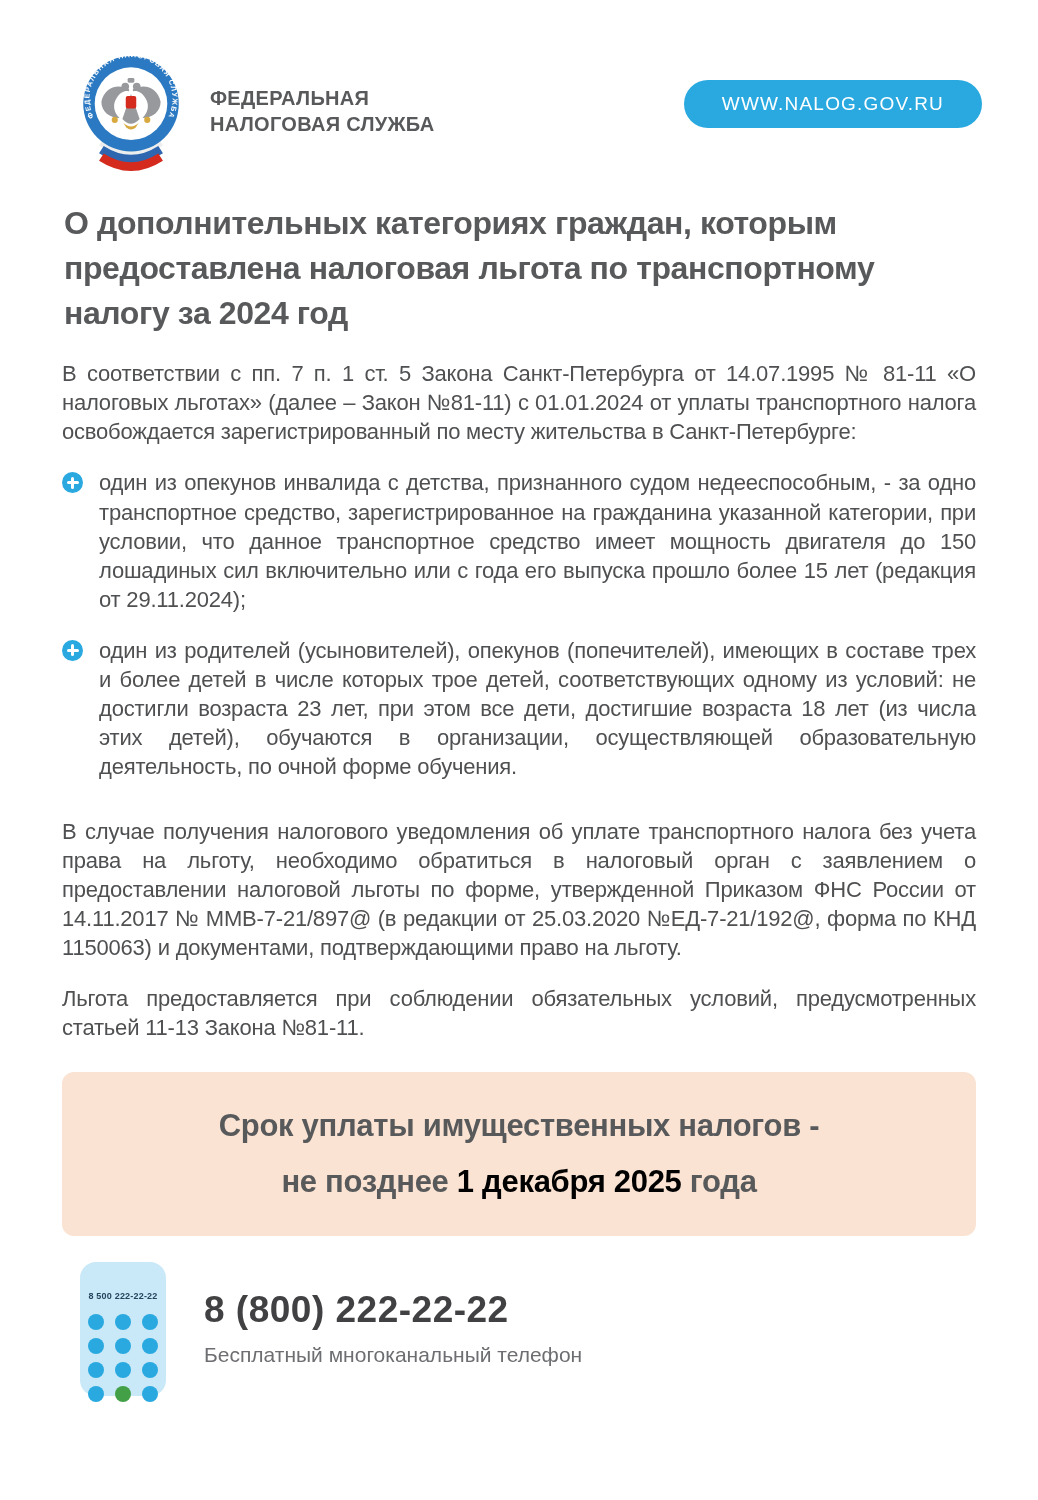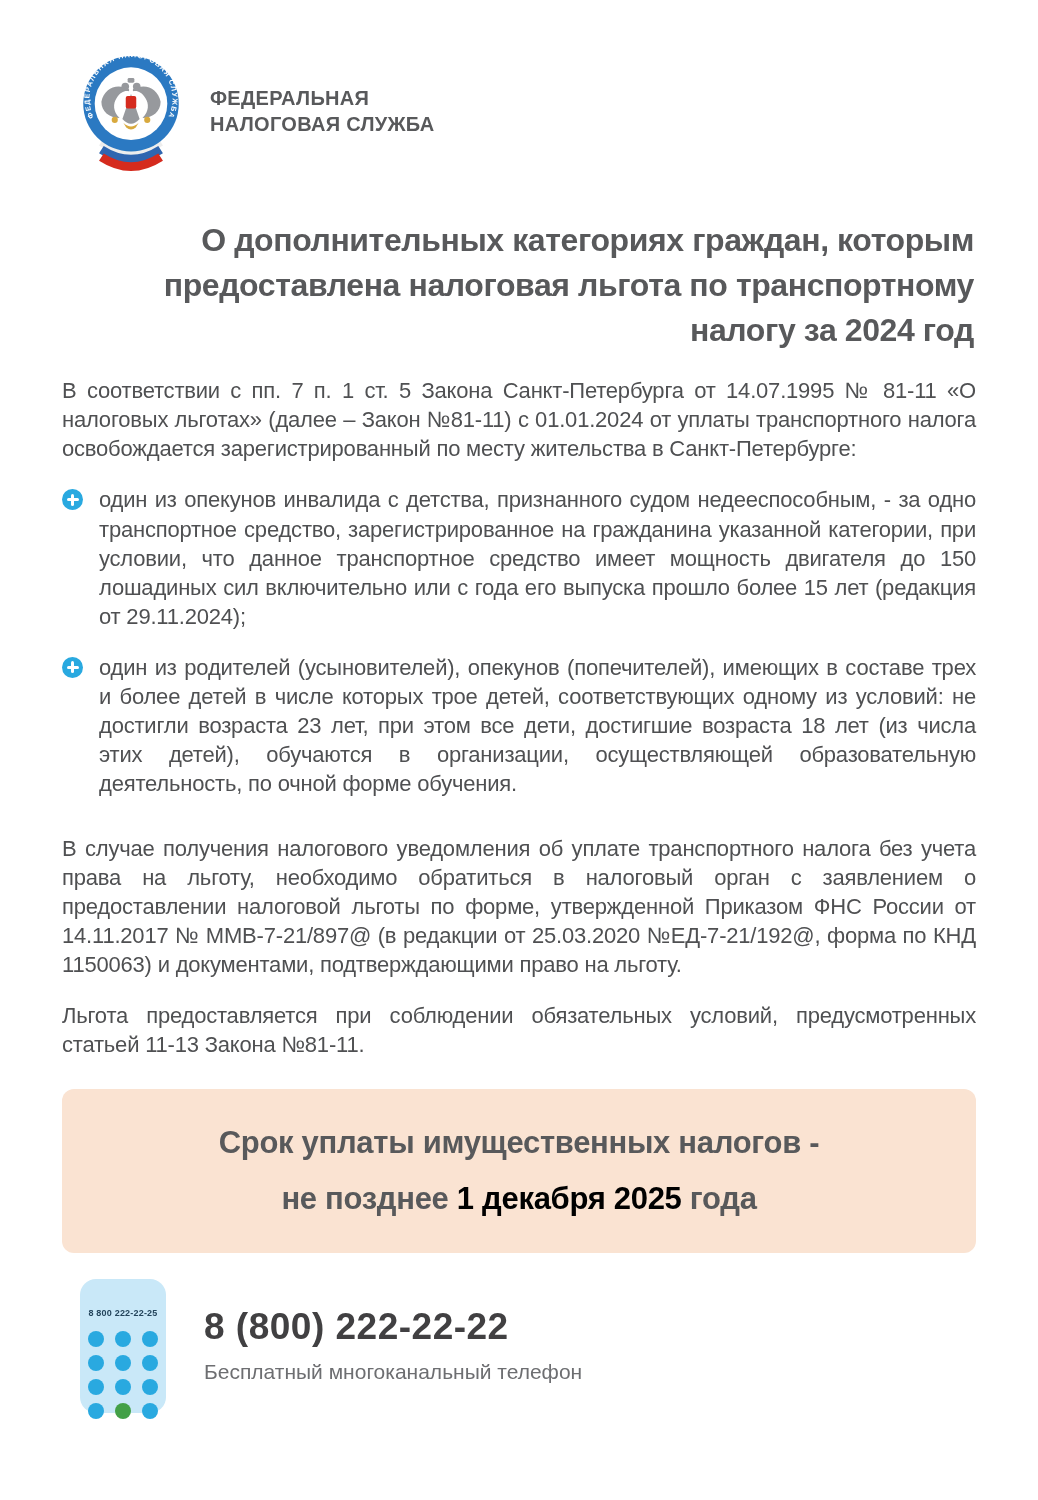--- a/index.html
+++ b/index.html
@@ -13,21 +13,21 @@
   .header { display: flex; justify-content: space-between; align-items: flex-start;
             padding: 54px 56px 0 78px; }
   .logo-group { display: flex; align-items: center; gap: 26px; }
   .emblem { width: 106px; height: 128px; flex: 0 0 auto; }
   .org-name { font-size: 20px; font-weight: bold; color: #58595b;
               line-height: 1.3; letter-spacing: 0.3px; margin-top: -14px; }
   .badge { margin-top: 26px; background: #29a9e0; color: #ffffff; font-size: 19px;
            letter-spacing: 1.2px; padding: 13px 38px; border-radius: 999px; white-space: nowrap; }
 
   
-  .title { margin: 36px auto 0; max-width: 910px; text-align: right;
+  .title { margin: 19px auto 0; max-width: 910px; text-align: left;
            font-size: 32px; font-weight: bold; color: #58595b; line-height: 1.4;
            letter-spacing: -0.4px; }
 
   
   .content { padding: 24px 62px 0; }
   .para { margin: 0; font-size: 22px; line-height: 1.32; text-align: justify;
           letter-spacing: -0.2px; color: #4f5052; }
   .gap-md { margin-top: 22px; }
   .gap-lg { margin-top: 36px; }
   .bullet { display: flex; gap: 16px; margin-top: 22px; }
@@ -94,20 +94,21 @@
           <circle cx="72" cy="69" r="3.2"></circle>
           <path d="M47 72 Q55 80 63 72 L60 77 Q55 81 50 77 Z"></path>
         </g>
         <rect x="49.5" y="44" width="11" height="13" rx="2" fill="#d52b1e"></rect>
       </svg>
       <div class="org-name">
         <div>ФЕДЕРАЛЬНАЯ</div>
         <div>НАЛОГОВАЯ СЛУЖБА</div>
       </div>
     </div>
+    <div class="badge">WWW.NALOG.GOV.RU</div>
   </div>
 
   <h1 class="title">О дополнительных категориях граждан, которым предоставлена налоговая льгота по транспортному налогу за 2024 год</h1>
 
   <div class="content">
     <p class="para">В соответствии с пп. 7 п. 1 ст. 5 Закона Санкт-Петербурга от 14.07.1995 № 81-11 «О налоговых льготах» (далее – Закон №81-11) с 01.01.2024 от уплаты транспортного налога освобождается зарегистрированный по месту жительства в Санкт-Петербурге:</p>
 
     <div class="bullet">
       <span class="plus-icon"></span>
       <p class="para bullet-text">один из опекунов инвалида с детства, признанного судом недееспособным, - за одно транспортное средство, зарегистрированное на гражданина указанной категории, при условии, что данное транспортное средство имеет мощность двигателя до 150 лошадиных сил включительно или с года его выпуска прошло более 15 лет (редакция от 29.11.2024);</p>
@@ -123,21 +124,21 @@
   </div>
 
   <div class="deadline">
     <div class="dl-line">Срок уплаты имущественных налогов -</div>
     <div class="dl-line"><span>не позднее </span><span class="dl-red">1 декабря 2025</span><span> года</span></div>
   </div>
 
   <div class="contact">
     <div class="phone-icon">
       <div class="speaker"></div>
-      <div class="phone-label">8 800 222-22-25</div>
+      <div class="phone-label">8 500 222-22-22</div>
       <div class="keypad">
         <span class="dot"></span>
         <span class="dot"></span>
         <span class="dot"></span>
         <span class="dot"></span>
         <span class="dot"></span>
         <span class="dot"></span>
         <span class="dot"></span>
         <span class="dot"></span>
         <span class="dot"></span>

